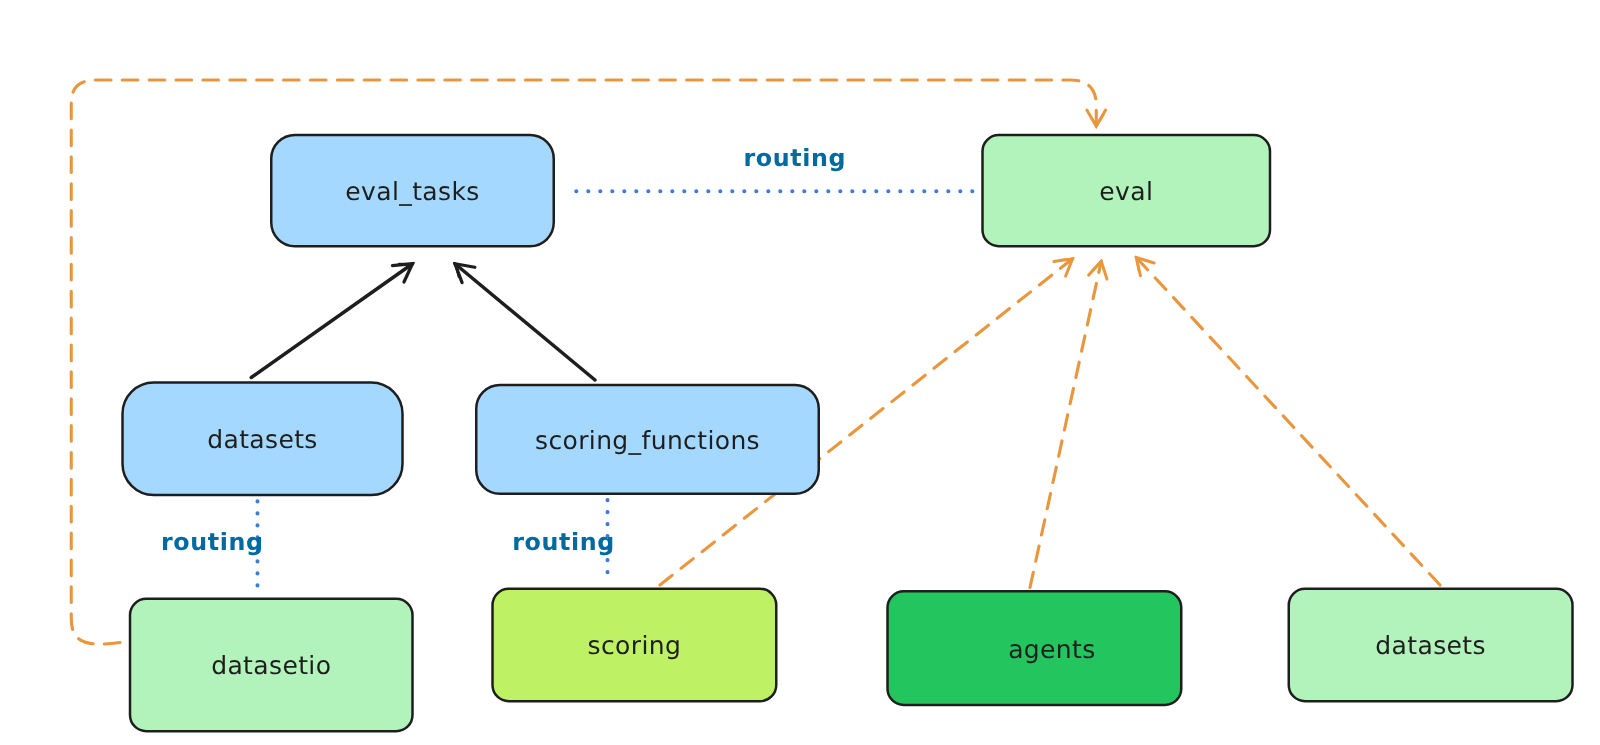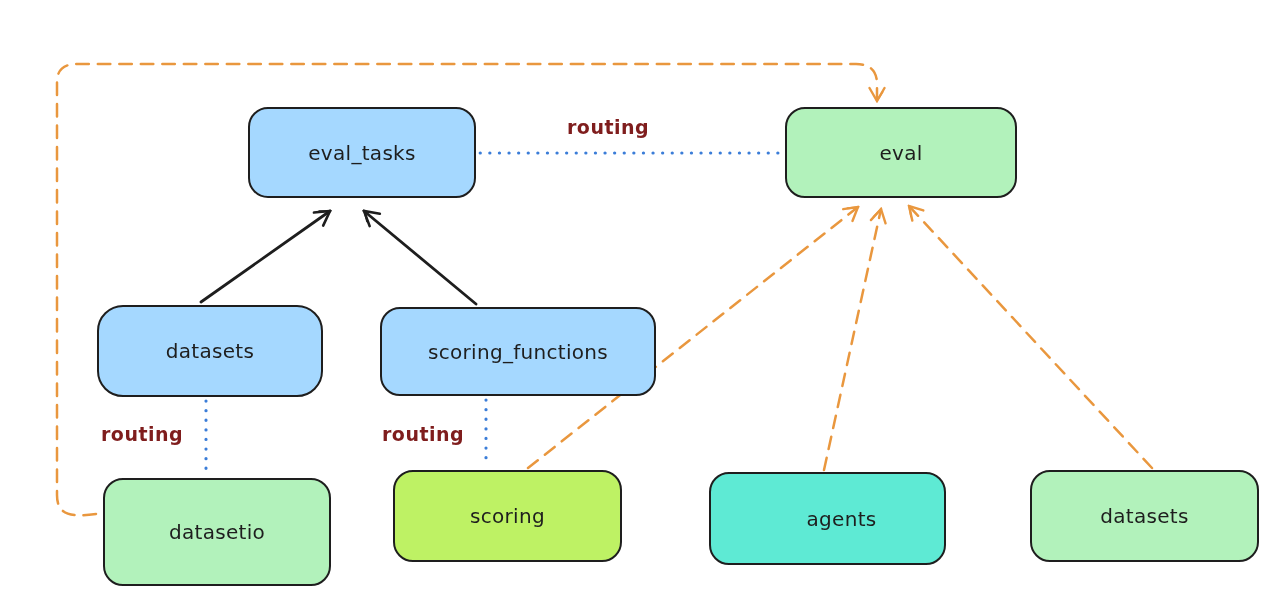--- a/index.html
+++ b/index.html
@@ -15,34 +15,34 @@
     position:absolute;
     box-sizing:border-box;
     border:2.5px solid #1e1e1e;
     border-radius:20px;
     display:flex;align-items:center;justify-content:center;
     font-size:20px;color:#1e1e1e;
     letter-spacing:0.3px;
     white-space:nowrap;
   }
   .node.blue{background:#a5d8ff;}
-  .node.green{background:#b2f2bb;}
-  .n-eval-tasks{left:248px;top:107px;width:228px;height:91px;}
+  .node.green{background:#b2f2bb;border-radius:14px;}
+  .n-eval-tasks{left:216px;top:107px;width:228px;height:91px;}
   .n-eval{left:785px;top:107px;width:232px;height:91px;}
   .n-datasets{left:97px;top:305px;width:226px;height:92px;}
   .n-scoring-functions{left:380px;top:307px;width:276px;height:89px;}
   .n-datasetio{left:103px;top:478px;width:228px;height:108px;}
   .n-scoring{left:393px;top:470px;width:229px;height:92px;}
   .n-agents{left:709px;top:472px;width:237px;height:93px;}
   .n-inference{left:1030px;top:470px;width:229px;height:92px;}
   .routing-label{
     position:absolute;
-    font-size:19px;font-weight:bold;color:#7f1d1d;
+    font-size:19px;font-weight:bold;color:#0369a1;
     letter-spacing:0.5px;
-    width:110px;text-align:left;
+    width:110px;text-align:right;
   }
   .rl-top{left:567px;top:116px;}
   .rl-datasetio{left:101px;top:423px;}
   .rl-scoring{left:382px;top:423px;}
 </style>
 </head>
 <body>
 
 <div class="canvas">
 
@@ -88,21 +88,21 @@
   </div>
 
   <div class="node green n-datasetio" style="background: rgb(178, 242, 187);">
     <span>datasetio</span>
   </div>
 
   <div class="node green n-scoring" style="background: #bef264;">
     <span>scoring</span>
   </div>
 
-  <div class="node green n-agents" style="background: #5eead4; padding-left: 28px;">
+  <div class="node green n-agents" style="background: #22c55e; padding-left: 28px;">
     <span>agents</span>
   </div>
 
   <div class="node green n-inference" style="background: rgb(178, 242, 187);">
     <span>datasets</span>
   </div>
 
   <span class="routing-label rl-top">routing</span>
   <span class="routing-label rl-datasetio">routing</span>
   <span class="routing-label rl-scoring">routing</span>

